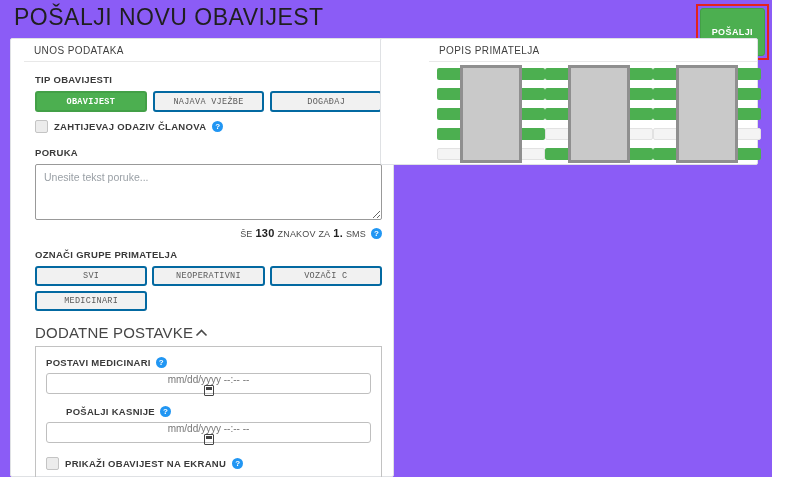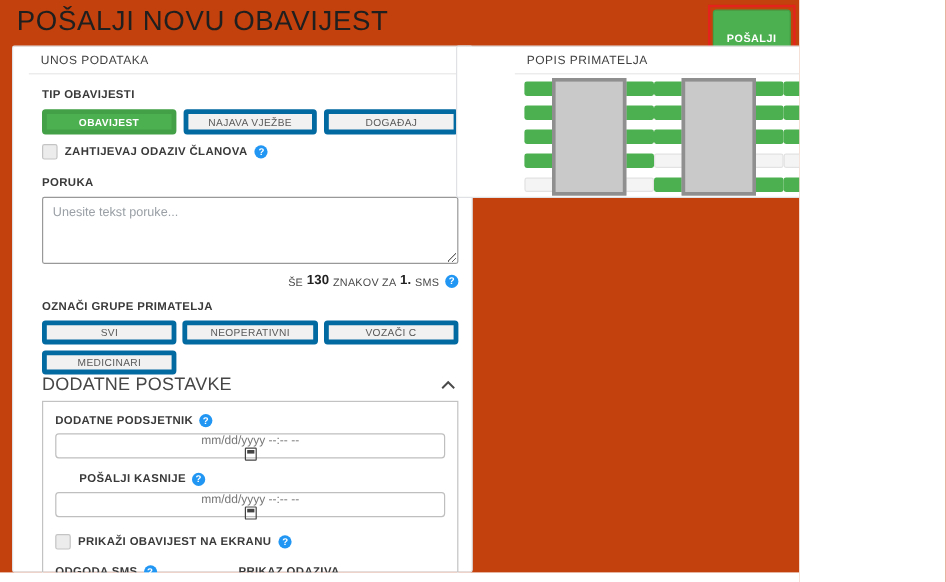--- a/index.html
+++ b/index.html
@@ -1,61 +1,61 @@
 <!DOCTYPE html>
 <html><head>
 <meta charset="utf-8">
 <style>
   * { margin:0; padding:0; box-sizing:border-box; }
   html,body { width:788px; height:485px; }
   body { font-family:"Liberation Sans", sans-serif; background:#fff; }
-  .page { position:relative; width:666px; height:485px; background:#c2410c; overflow:hidden; }
+  .page { position:relative; width:772px; height:485px; background:#8b5cf6; overflow:hidden; }
   .bottom-strip { position:absolute; left:0; top:477px; width:788px; height:8px; background:#fff; }
 
   
   .page-title { position:absolute; left:14px; top:4px; font-size:23px; font-weight:400; color:#1f1f1f; letter-spacing:0.5px; }
   .send-annotation { position:absolute; top:4px; right:3px; border:2px solid #e3231c; padding:2px; }
   .btn-send { background:#4caf50; border:1px solid #43a047; color:#fff; font-family:"Liberation Sans",sans-serif;
               font-size:9px; font-weight:bold; letter-spacing:0.4px; padding:18px 11px; border-radius:3px; cursor:pointer; }
 
   
   .panel { position:absolute; background:#fff; border:1px solid #dfe1e4; border-radius:2px; }
   .panel-left { left:10px; top:38px; width:384px; height:439px;padding-left:13px; }
   .panel-right { left:380px; top:38px; width:378px; height:127px;padding-left:48px; }
   .panel-header { height:23px; line-height:23px; padding:0 10px; font-size:10px; color:#3f3f3f;
                   letter-spacing:0.4px; border-bottom:1px solid #e8e8e8; }
   .panel-body { padding:8px 11px; }
 
   .field-label { font-size:9.5px; font-weight:bold; color:#3a3a3a; letter-spacing:0.3px; display:flex; align-items:center; gap:5px; }
   .mt4{margin-top:4px;} .mt6{margin-top:6px;} .mt8{margin-top:8px;} .mt10{margin-top:10px;} .mt12{margin-top:12px;margin-left:20px;} .mt14{margin-top:14px;}
 
   .btn-row3 { display:flex; gap:6px; }
-  .opt-btn { flex:1; height:21px; background:#f1f1f1; border:4px solid #0369a1; border-radius:3px; color:#5a5a5a;
-             font-family:Liberation Sans, sans-serif; font-size:8.5px; letter-spacing:0.3px; cursor:pointer; }
+  .opt-btn { flex:1; height:21px; background:#f1f1f1; border:2px solid #0369a1; border-radius:3px; color:#5a5a5a;
+             font-family:Liberation Mono, monospace; font-size:8.5px; letter-spacing:0.3px; cursor:pointer; }
   .opt-btn.selected { background:#4caf50; border-color:#43a047; color:#fff; font-weight:bold; }
   .grid3 { display:grid; grid-template-columns:repeat(3,1fr); gap:5px; }
   .grid3 .opt-btn { height:20px; }
 
   .check-row { display:flex; align-items:center; gap:6px; cursor:pointer; }
   .checkbox { width:13px; height:13px; background:#ececec; border:1px solid #c4c4c4; border-radius:2px; flex:none; }
 
   .info-icon { width:11px; height:11px; border-radius:50%; background:#2196f3; color:#fff; font-size:8px; font-weight:bold;
                line-height:11px; text-align:center; display:inline-block; flex:none; cursor:pointer; }
   .info-icon::after { content:"?"; }
 
   .msg-textarea { width:100%; height:56px; border:1px solid #999; border-radius:2px; padding:6px 8px;
                   font-family:"Liberation Sans",sans-serif; font-size:10.5px; color:#333; resize:both; }
   .msg-textarea::placeholder { color:#9aa0a6; }
 
   .counter-row { display:flex; justify-content:flex-end; align-items:flex-end; margin-top:3px; font-size:9px; color:#4a4a4a; letter-spacing:0.2px; }
   .counter-row span { margin-left:3px; }
   .counter-row .big { font-size:11px; font-weight:bold; color:#222; }
   .counter-row .info-icon { margin-left:5px; }
 
-  .collapse-header { display:flex; justify-content:space-between; align-items:center; }
+  .collapse-header { display:flex; align-items:center; margin-top:13px; }
   .collapse-title { font-size:15px; color:#464646; letter-spacing:0.2px; }
   .chevron { cursor:pointer; display:flex; align-items:center; padding:2px; }
 
   .settings-box { border:1px solid #c2c2c2; margin-top:5px; padding:10px 10px 12px; }
   .fake-input { margin-top:5px; height:21px; border:1px solid #bfbfbf; border-radius:3px; display:flex; align-items:center;
                 padding:0 7px; cursor:text; background:#fff;flex-direction:column; }
   .fake-input .ph { font-size:10px; color:#777; flex:1; }
   .cal-icon { width:10px; height:11px; border:1px solid #444; border-radius:1px; position:relative; flex:none; cursor:pointer; }
   .cal-icon::before { content:""; position:absolute; left:1px; right:1px; top:1px; height:3px; background:#444; }
 
@@ -124,21 +124,21 @@
         <span class="chevron">
           <svg width="13" height="8" viewBox="0 0 13 8">
               <polyline points="1.5,6.5 6.5,1.5 11.5,6.5" fill="none" stroke="#4a4a4a" stroke-width="1.6"></polyline>
             </svg>
         </span>
       </div>
 
       <div class="settings-box">
 
         <div class="field-label">
-          <span>DODATNE PODSJETNIK</span>
+          <span>POSTAVI MEDICINARI</span>
           <span class="info-icon"></span>
         </div>
         <div class="fake-input">
           <span class="ph">mm/dd/yyyy --:-- --</span>
           <span class="cal-icon"></span>
         </div>
 
         <div class="field-label mt12">
           <span>POŠALJI KASNIJE</span>
           <span class="info-icon"></span>

